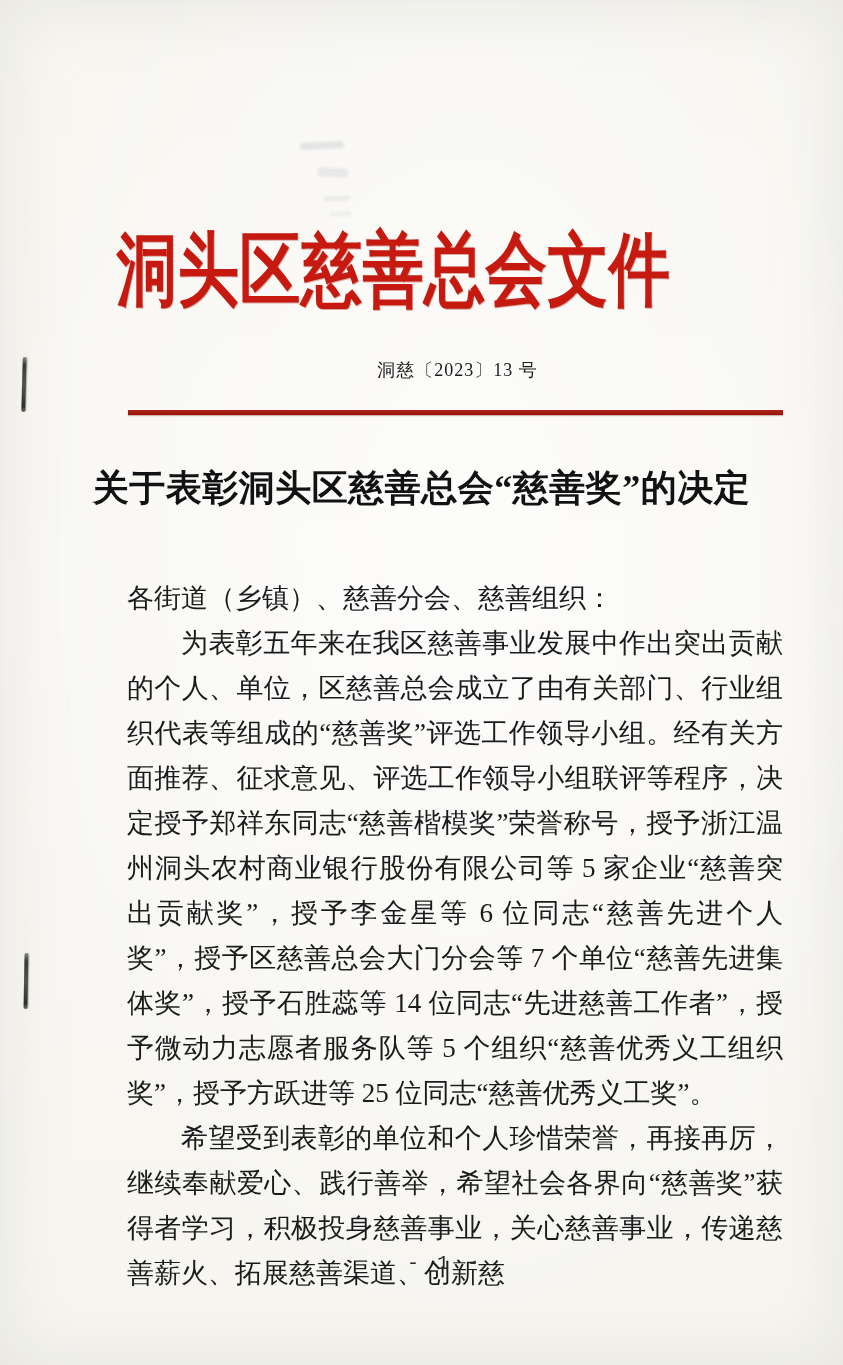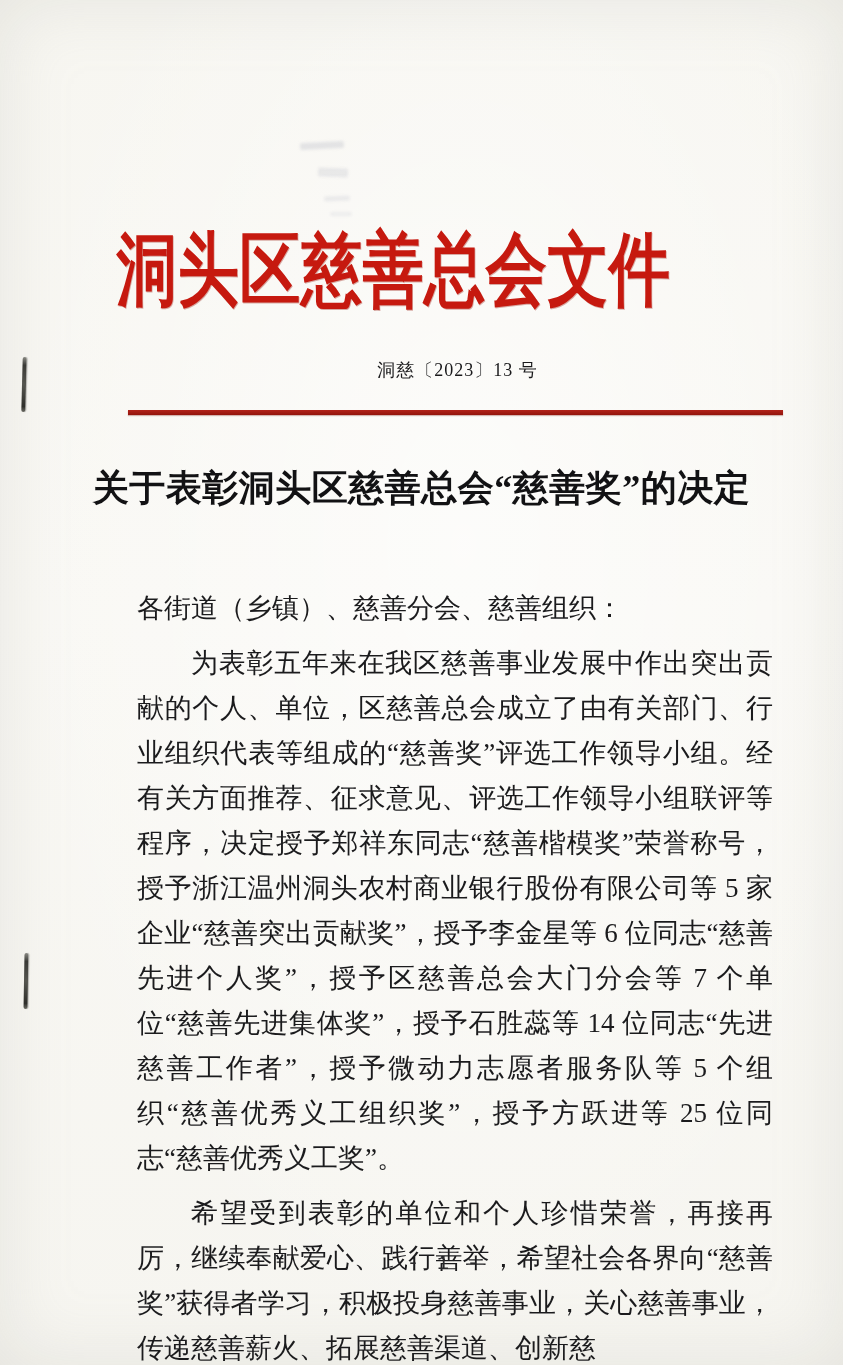--- a/index.html
+++ b/index.html
@@ -84,21 +84,21 @@
   }
   .body-text {
     position: absolute;
     left: 127px; top: 576px;
     width: 656px;
     font-size: 27px;
     line-height: 45px;
     text-align: justify;
     color: #1b1b1d;
   }
-  .body-text p { margin: 10px; }
+  .body-text p { margin: 0; }
   .body-text p.para { text-indent: 2em; font-family: Liberation Serif, serif; }
   .page-number {
     position: absolute;
     left: 0; top: 1252px; width: 843px;
     text-align: center;
     padding-left: 46px; box-sizing: border-box;
     font-size: 20px;
     letter-spacing: 3px;
     color: #2a2a2c;
     font-family: "Liberation Mono", "DejaVu Sans Mono", monospace;

